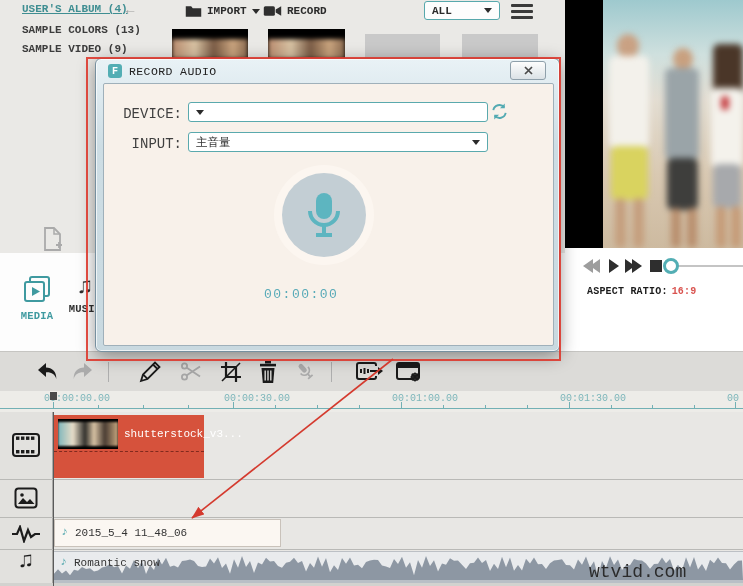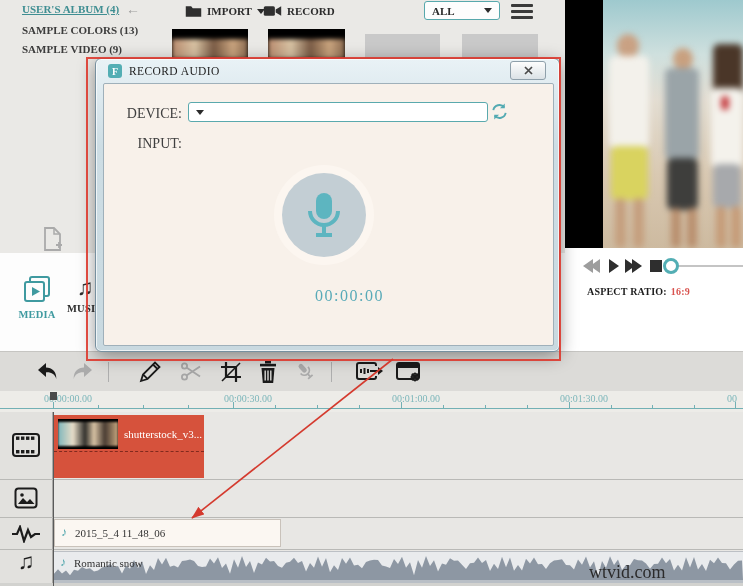--- a/index.html
+++ b/index.html
@@ -1,17 +1,17 @@
 <!DOCTYPE html>
 <html><head>
 <meta charset="utf-8">
 <style>
   html,body{margin:0;padding:0;background:#fff;}
   .app{position:relative;width:743px;height:586px;overflow:hidden;
-       font-family:Liberation Serif, serif;background:#8b5cf6;-webkit-font-smoothing:antialiased;}
+       font-family:Liberation Mono, monospace;background:#8b5cf6;-webkit-font-smoothing:antialiased;}
   .abs{position:absolute;}
 
   
   .media-panel{left:0;top:0;width:565px;height:351px;background:#eae9e6;z-index:1;}
   .album-item{left:22px;font-size:11px;font-weight:bold;color:#3c3c3c;white-space:nowrap;cursor:pointer;}
   .album-item.active{color:#3f8e92;text-decoration:underline;}
   .back-icon{left:126px;top:2px;font-size:14px;color:#9f9f9f;}
   .top-btn{top:2px;height:18px;display:flex;align-items:center;gap:5px;font-size:11px;font-weight:bold;color:#2b2b2b;cursor:pointer;}
   .caret{width:0;height:0;border-left:4px solid transparent;border-right:4px solid transparent;border-top:5px solid #2b2b2b;}
   .filter-dd{left:424px;top:1px;width:76px;height:19px;background:#fdfdfd;border:1px solid #57a8ac;border-radius:3px;
@@ -89,21 +89,21 @@
   .dlg-content{position:absolute;left:7px;top:24px;width:451px;height:263px;background:#f8f1ea;
                border:1px solid #9fb0ba;border-radius:2px;box-sizing:border-box;}
   .fldlabel{position:absolute;width:78px;text-align:right;font-size:14px;color:#3f3f3f;}
   .dd{position:absolute;left:84px;width:300px;height:20px;background:#fff;border:1px solid #5aa9ad;border-radius:3px;
       box-sizing:border-box;display:flex;align-items:center;justify-content:space-between;padding:0 7px;
       font-size:11.5px;color:#333;cursor:pointer;white-space:nowrap;overflow:hidden;}
   .refresh-btn{position:absolute;left:386px;top:18px;cursor:pointer;}
   .mic-halo{position:absolute;left:170px;top:81px;width:100px;height:100px;border-radius:50%;background:#fcf6f0;}
   .mic-circle{position:absolute;left:178px;top:89px;width:84px;height:84px;border-radius:50%;background:#c3ced4;
               display:flex;align-items:center;justify-content:center;cursor:pointer;}
-  .timer{position:absolute;left:160px;top:203px;width:120px;text-align:right;font-size:16px;color:#58aab8;letter-spacing:1.5px;}
+  .timer{position:absolute;left:160px;top:203px;width:120px;text-align:left;font-size:13px;color:#58aab8;letter-spacing:1.5px;}
   .ok-btn{position:absolute;left:360px;top:233px;width:73px;height:22px;border:1px solid #6fa8b2;border-radius:4px;
           background:#fbf5ef;color:#488fa0;font-size:12px;display:flex;align-items:center;justify-content:center;cursor:pointer;}
 
   
   .annotation-rect{left:86px;top:57px;width:475px;height:304px;border:2px solid rgba(221,57,45,.9);
                    box-sizing:border-box;z-index:11;pointer-events:none;}
   .arrow-overlay{left:0;top:0;z-index:12;pointer-events:none;}
   .watermark{left:589px;top:562px;font-size:18px;color:#2b2b2b;z-index:13;}
 </style>
 </head>
@@ -359,20 +359,24 @@
       <div class="dd" style="top:18px;">
         <span class="caret"></span>
       </div>
       <svg class="refresh-btn" width="19" height="19" viewBox="0 0 20 20">
         <path d="M3.5 8.5 a6.5 6.5 0 0 1 11.5 -2.8" fill="none" stroke="#53aab2" stroke-width="2"></path>
         <path d="M15.5 1.5 v5 h-5 z" fill="#53aab2"></path>
         <path d="M16.5 11.5 a6.5 6.5 0 0 1 -11.5 2.8" fill="none" stroke="#53aab2" stroke-width="2"></path>
         <path d="M4.5 18.5 v-5 h5 z" fill="#53aab2"></path>
         </svg>
       <span class="fldlabel" style="left:0;top:52px;">INPUT:</span>
+      <div class="dd" style="top:48px;">
+        <span>主音量</span>
+        <span class="caret"></span>
+      </div>
 
       <div class="mic-halo"></div>
       <div class="mic-circle">
         <svg width="40" height="48" viewBox="0 0 40 48">
           <rect x="12" y="2" width="16" height="26" rx="8" fill="#5db5c0"></rect>
           <path d="M6 20 a14 14 0 0 0 28 0" fill="none" stroke="#5db5c0" stroke-width="4"></path>
           <path d="M20 34 v8" stroke="#5db5c0" stroke-width="4"></path>
           <path d="M12 44 h16" stroke="#5db5c0" stroke-width="4"></path>
           </svg>
       </div>

